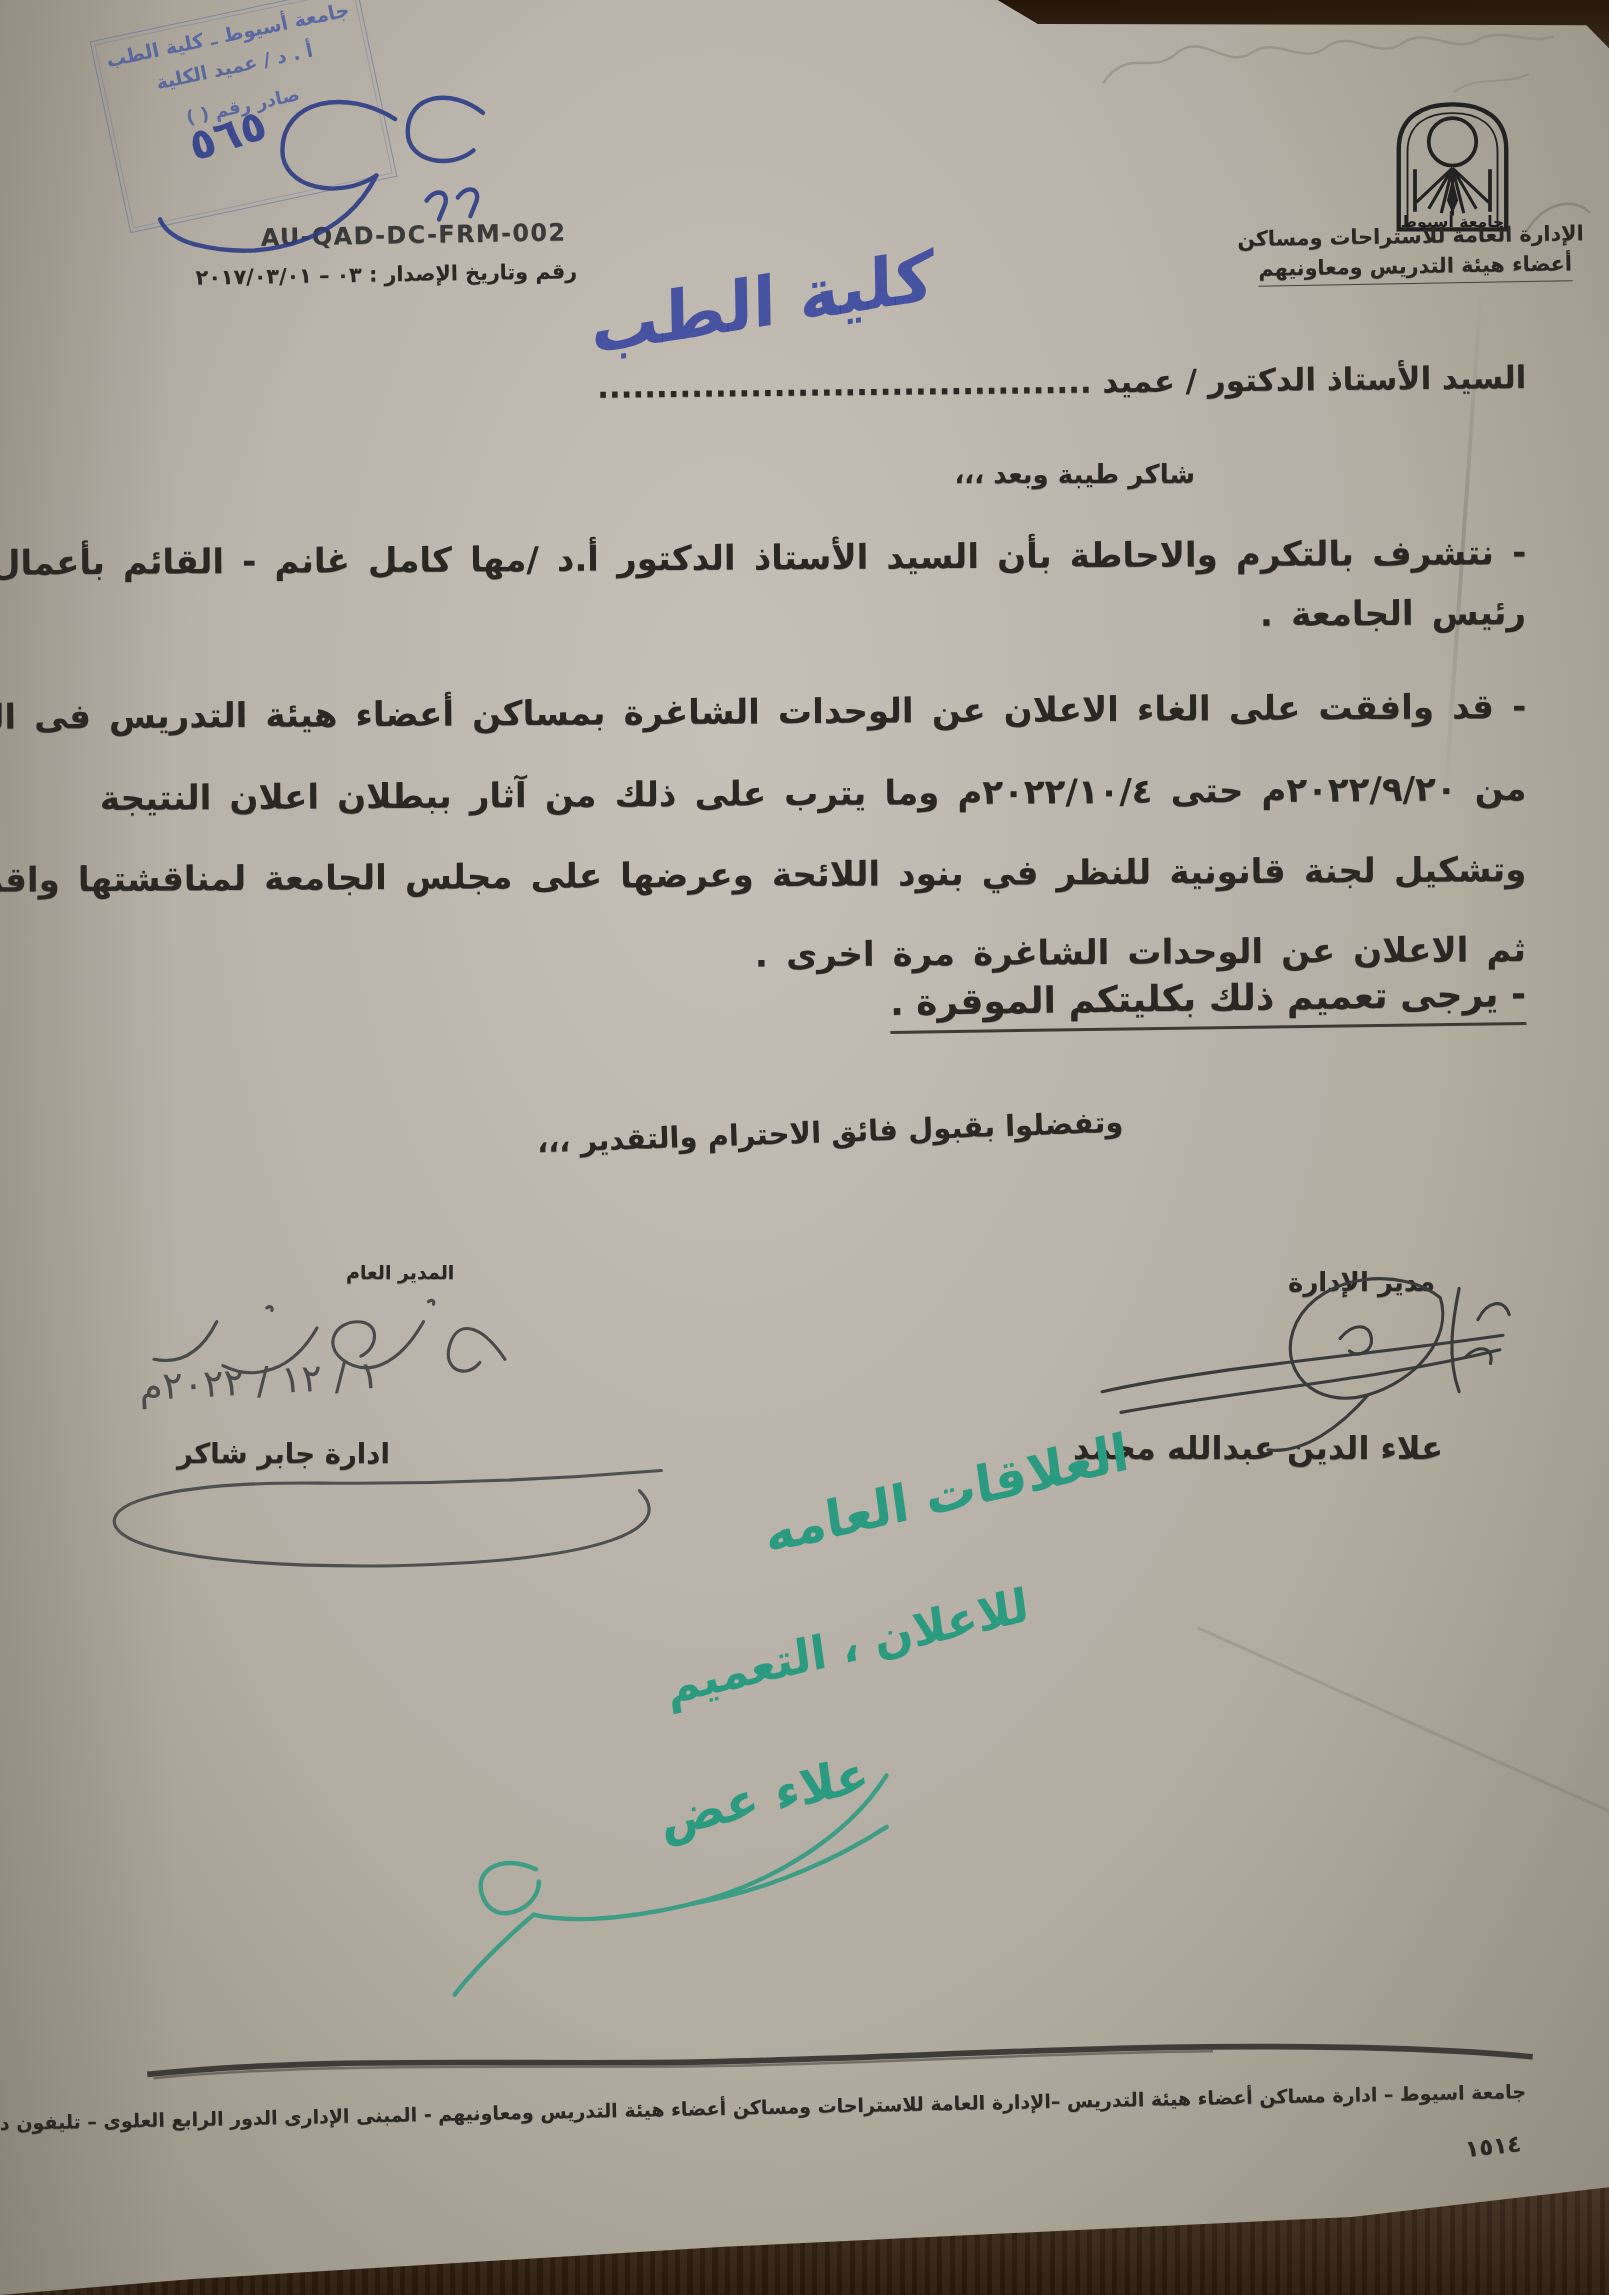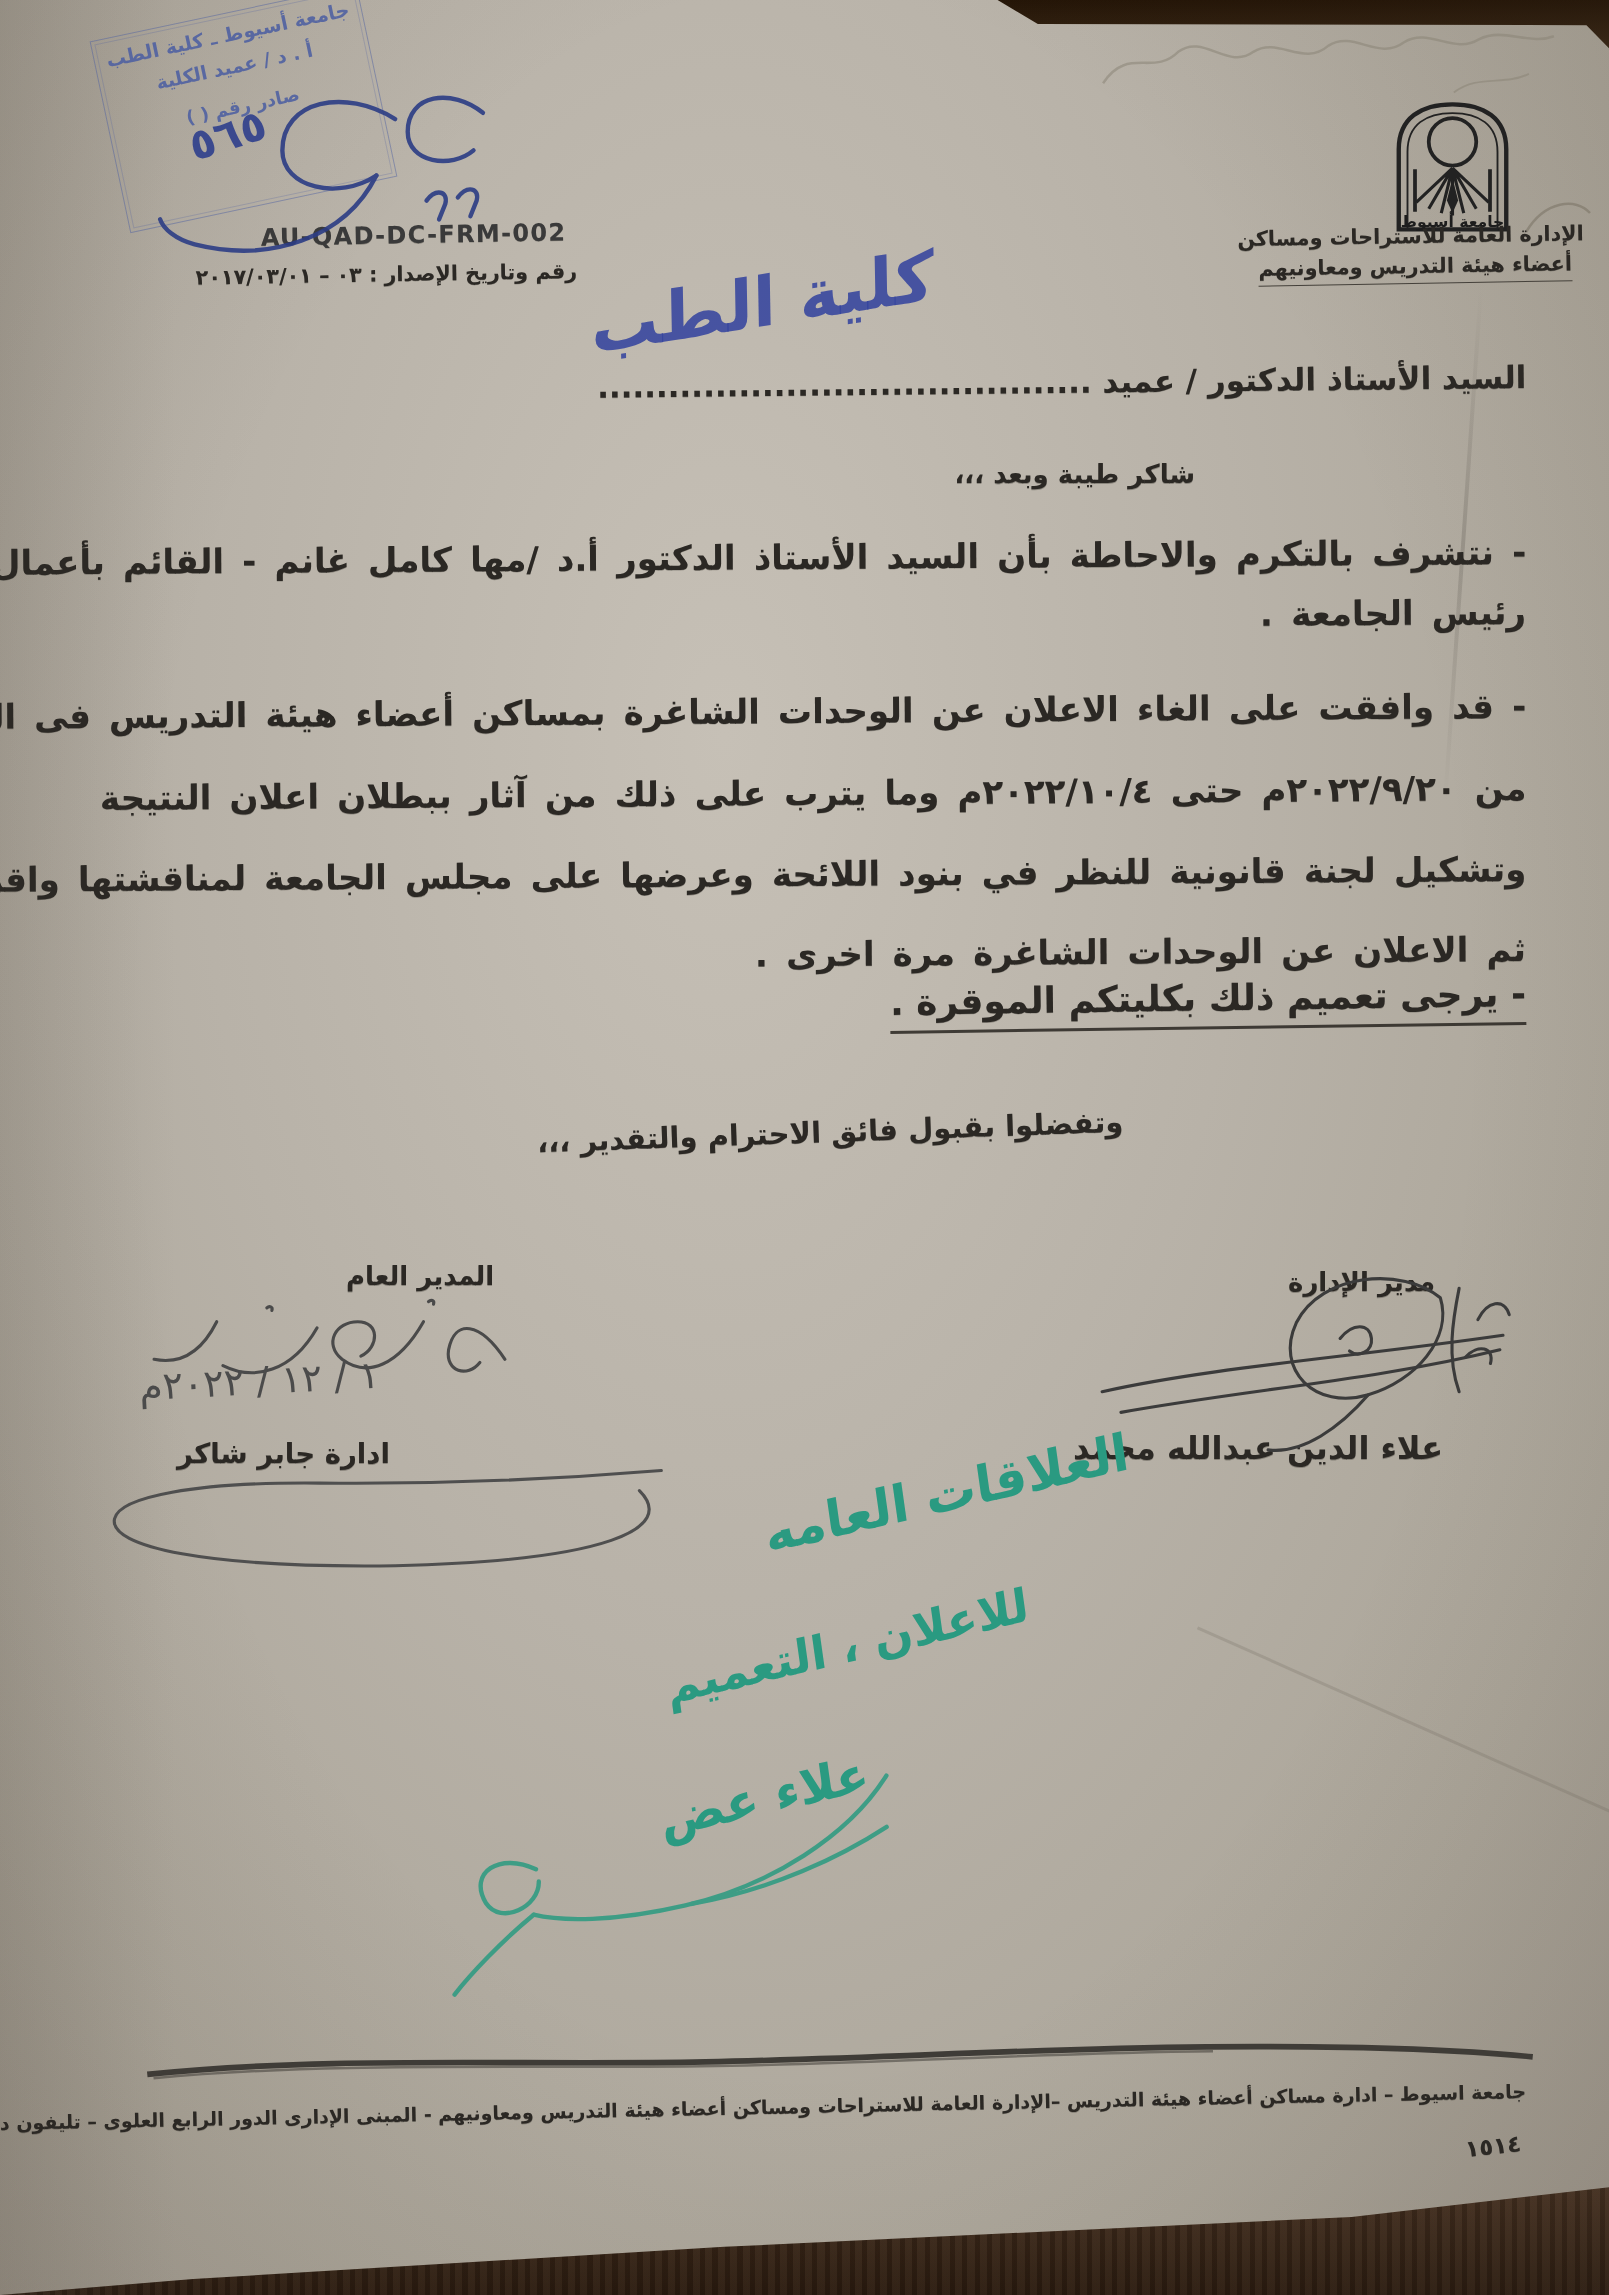--- a/index.html
+++ b/index.html
@@ -67,21 +67,21 @@
   .b4{top:768px;}
   .b5{top:849px;}
   .b6{top:929px;}
   .request{right:83px;top:973px;font-size:36px;transform:rotate(-.8deg);transform-origin:right center;}
   .request span{display:inline-block;border-bottom:3.8px solid rgba(40,36,32,.85);padding-bottom:7.5px;}
   .closing{right:486px;top:1115px;font-size:29px;transform:rotate(-2deg);}
   
   .sigr-title{right:174px;top:1267px;font-size:26px;}
   .sigr-name{right:166px;top:1429px;font-size:32px;}
   .sigr-svg{position:absolute;right:81px;top:1263px;z-index:4;}
-  .sigl-title{left:346px;top:1261px;font-size:26px;}
+  .sigl-title{left:346px;top:1261px;font-size:19px;}
   .sigl-svg{position:absolute;left:129px;top:1284px;z-index:4;}
   .hand-date{position:absolute;left:139px;top:1359px;z-index:4;font-size:38px;color:#4b4b4b;
     font-weight:400;transform:rotate(-3deg);white-space:nowrap;}
   .sigl-name{left:177px;top:1437px;font-size:27.6px;}
   .sig-oval{position:absolute;left:94px;top:1453px;z-index:4;}
   
   .green-note{position:absolute;left:376px;top:1499px;width:878px;height:426px;z-index:4;
     transform:rotate(-13deg);color:#2a9a81;direction:rtl;}
   .green-note div{position:absolute;white-space:nowrap;font-weight:700;transform:skewX(-5deg);}
   .g1{right:75px;top:0;font-size:51px;}

